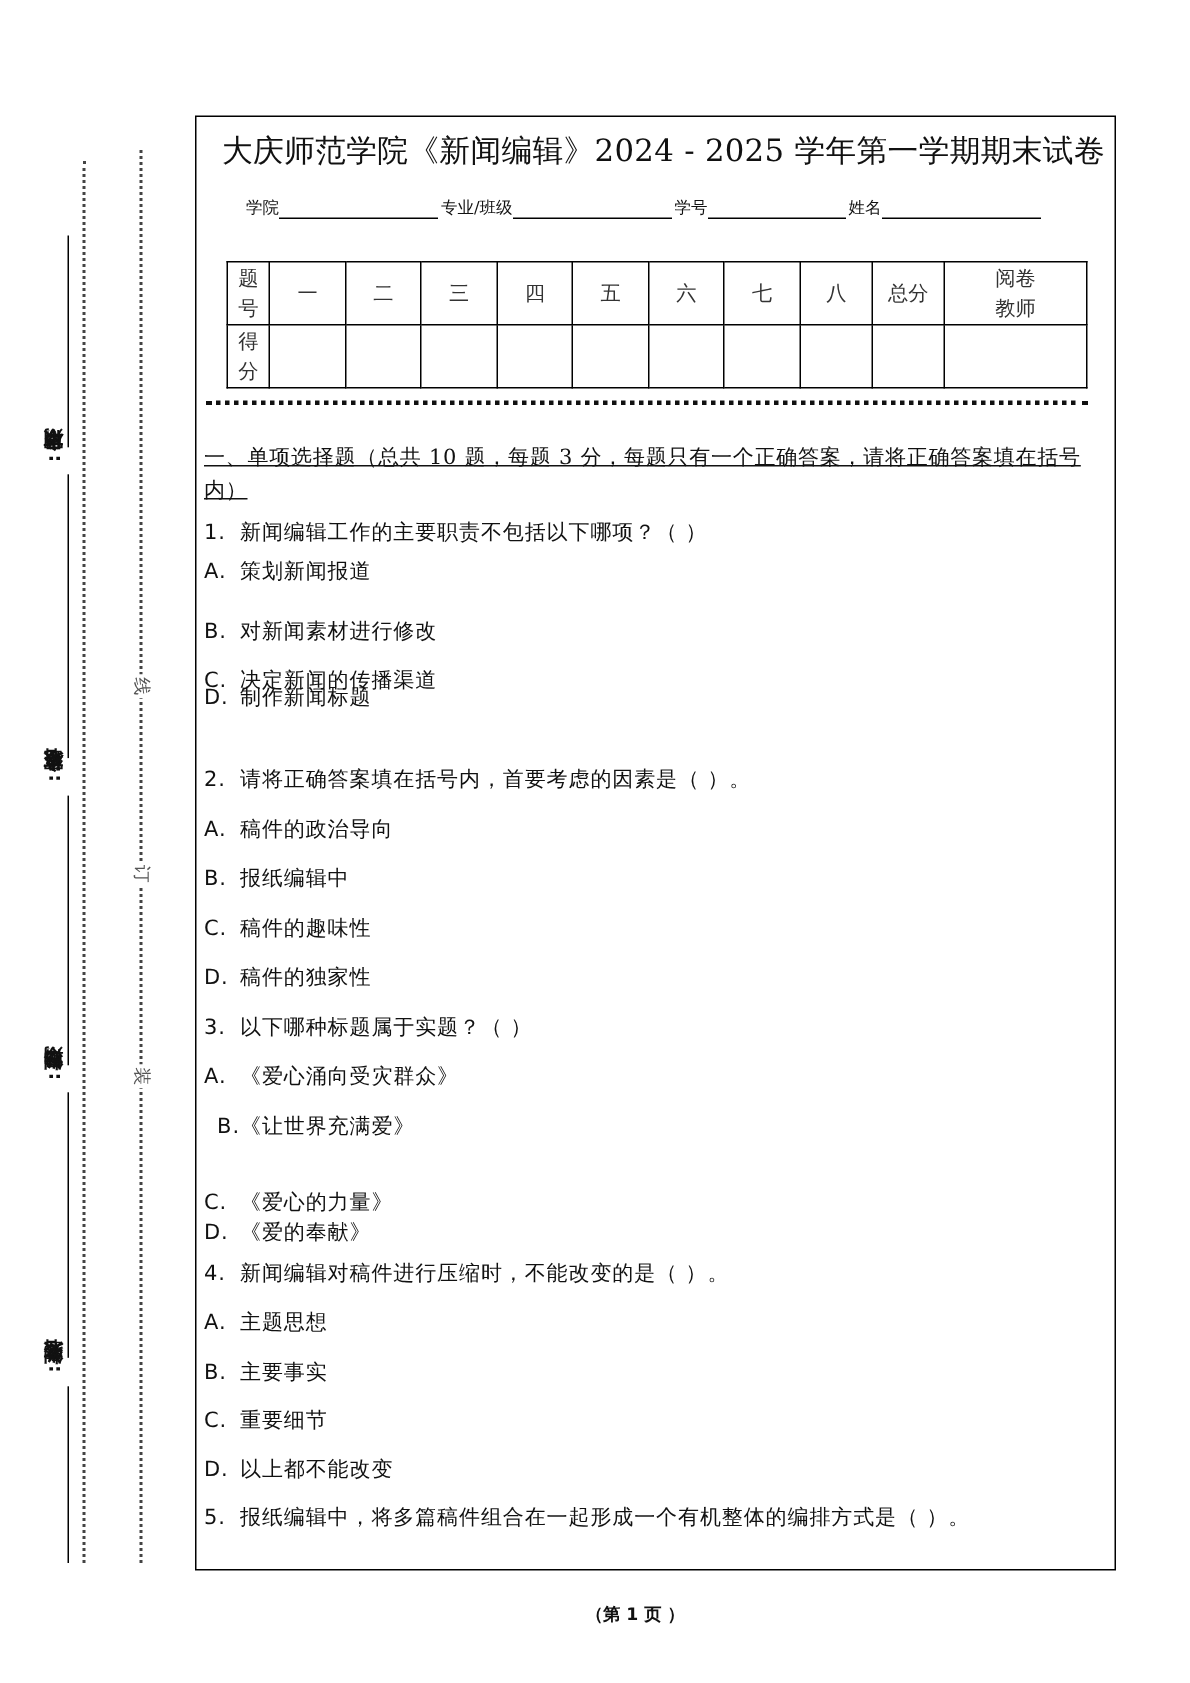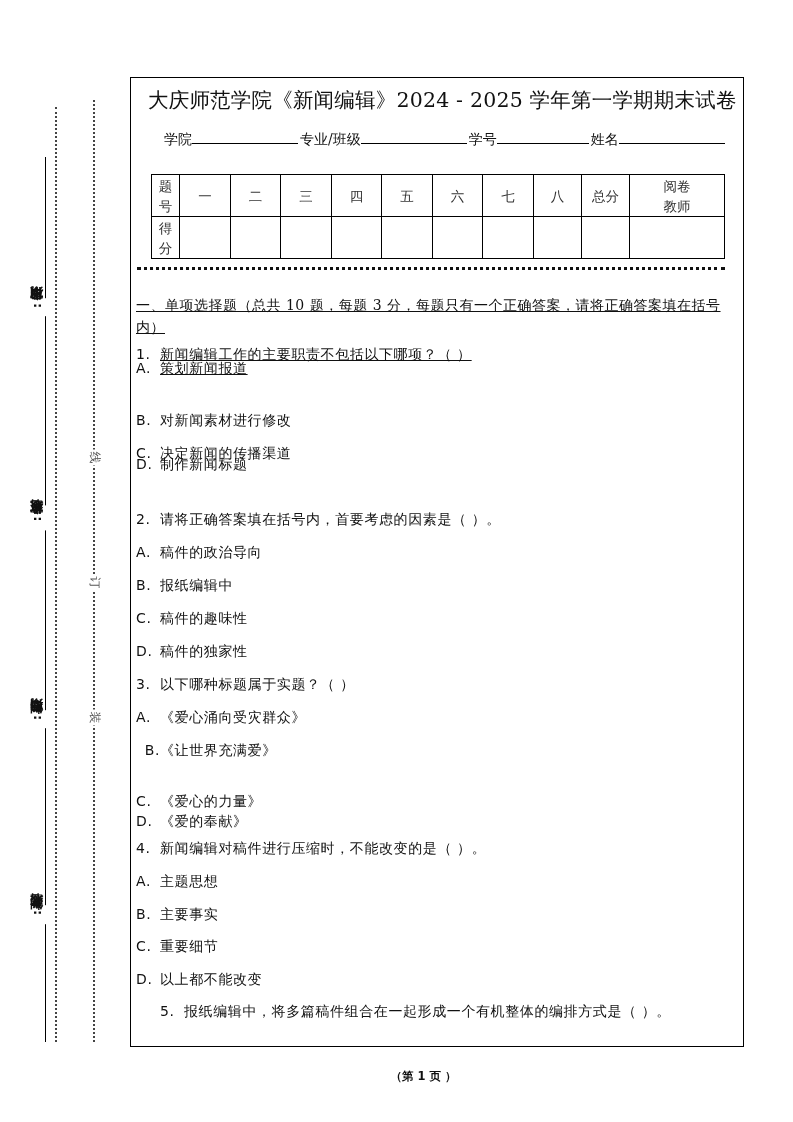--- a/index.html
+++ b/index.html
@@ -14,22 +14,22 @@
             background: #fff; padding: 4px 0; letter-spacing: 1px; text-align: center; }
   .bindchar { position: absolute; left: 86px; width: 16px; font-size: 12px; color: #555;
               background: #fff; text-align: center; transform: rotate(90deg); padding: 2px 0; }
 
   
   .frame { position: absolute; left: 130px; top: 77px; width: 614px; height: 970px;
            border: 1.2px solid #000; box-sizing: border-box; }
 
   .title { position: absolute; left: 148px; top: 86px; width: 590px; font-size: 20.5px;
            letter-spacing: 0.2px; white-space: nowrap; }
-  .infoline { position: absolute; left: 164px; top: 131px; font-size: 14px; white-space: nowrap;
-              display: flex; }
+  .infoline { position: absolute; left: 164px; top: 131px; font-size: 11px; white-space: nowrap;
+              display: flex; align-items: flex-end; }
   .blank { display: inline-block; border-bottom: 1px solid #000; height: 12px; margin-right: 2px; }
 
   table.score { position: absolute; left: 151px; top: 174px; border-collapse: collapse;
                 font-size: 13.5px; color: #333; }
   table.score td { border: 1.2px solid #000; text-align: center; padding: 0; height: 41px;
                    line-height: 20px; }
 
   .sep { position: absolute; left: 137px; top: 267px; width: 588px; height: 0;
          border-top: 3px dotted #111; }
 
@@ -104,24 +104,24 @@
     <td></td>
     <td></td>
   </tr>
 </tbody>
   </table>
 
 <div class="sep"></div>
 
 <div class="section">一、单项选择题（总共 10 题，每题 3 分，每题只有一个正确答案，请将正确答案填在括号内）</div>
 
-<div class="q" style="top:346px;text-decoration:underline;">
+<div class="q" style="top:346px;">
   <span class="lbl">1.</span><span>新闻编辑工作的主要职责不包括以下哪项？（   ）</span>
 </div>
-<div class="q" style="top:360px;text-decoration:underline;"><span class="lbl">A.</span><span>策划新闻报道</span></div>
+<div class="q" style="top:372px;"><span class="lbl">A.</span><span>策划新闻报道</span></div>
 <div class="q" style="top:412px;"><span class="lbl">B.</span><span>对新闻素材进行修改</span></div>
 <div class="q" style="top:445px;"><span class="lbl">C.</span><span>决定新闻的传播渠道</span></div>
 <div class="q" style="top:456px;"><span class="lbl">D.</span><span>制作新闻标题</span></div>
 
 <div class="q" style="top:511px;">
   <span class="lbl">2.</span><span>请将正确答案填在括号内，首要考虑的因素是（   ）。</span>
 </div>
 <div class="q" style="top:544px;"><span class="lbl">A.</span><span>稿件的政治导向</span></div>
 <div class="q" style="top:577px;"><span class="lbl">B.</span><span>报纸编辑中</span></div>
 <div class="q" style="top:610px;"><span class="lbl">C.</span><span>稿件的趣味性</span></div>
@@ -136,17 +136,17 @@
 <div class="q" style="top:813px;"><span class="lbl">D.</span><span>《爱的奉献》</span></div>
 
 <div class="q" style="top:840px;">
   <span class="lbl">4.</span><span>新闻编辑对稿件进行压缩时，不能改变的是（  ）。</span>
 </div>
 <div class="q" style="top:873px;"><span class="lbl">A.</span><span>主题思想</span></div>
 <div class="q" style="top:906px;"><span class="lbl">B.</span><span>主要事实</span></div>
 <div class="q" style="top:938px;"><span class="lbl">C.</span><span>重要细节</span></div>
 <div class="q" style="top:971px;"><span class="lbl">D.</span><span>以上都不能改变</span></div>
 
-<div class="q" style="top:1003px;margin-left:24px;">
+<div class="q" style="top:1003px;">
   <span class="lbl">5.</span><span>报纸编辑中，将多篇稿件组合在一起形成一个有机整体的编排方式是（  ）。</span>
 </div>
 
 <div class="footer">（第 1 页 ）</div>
 
 </body></html>

